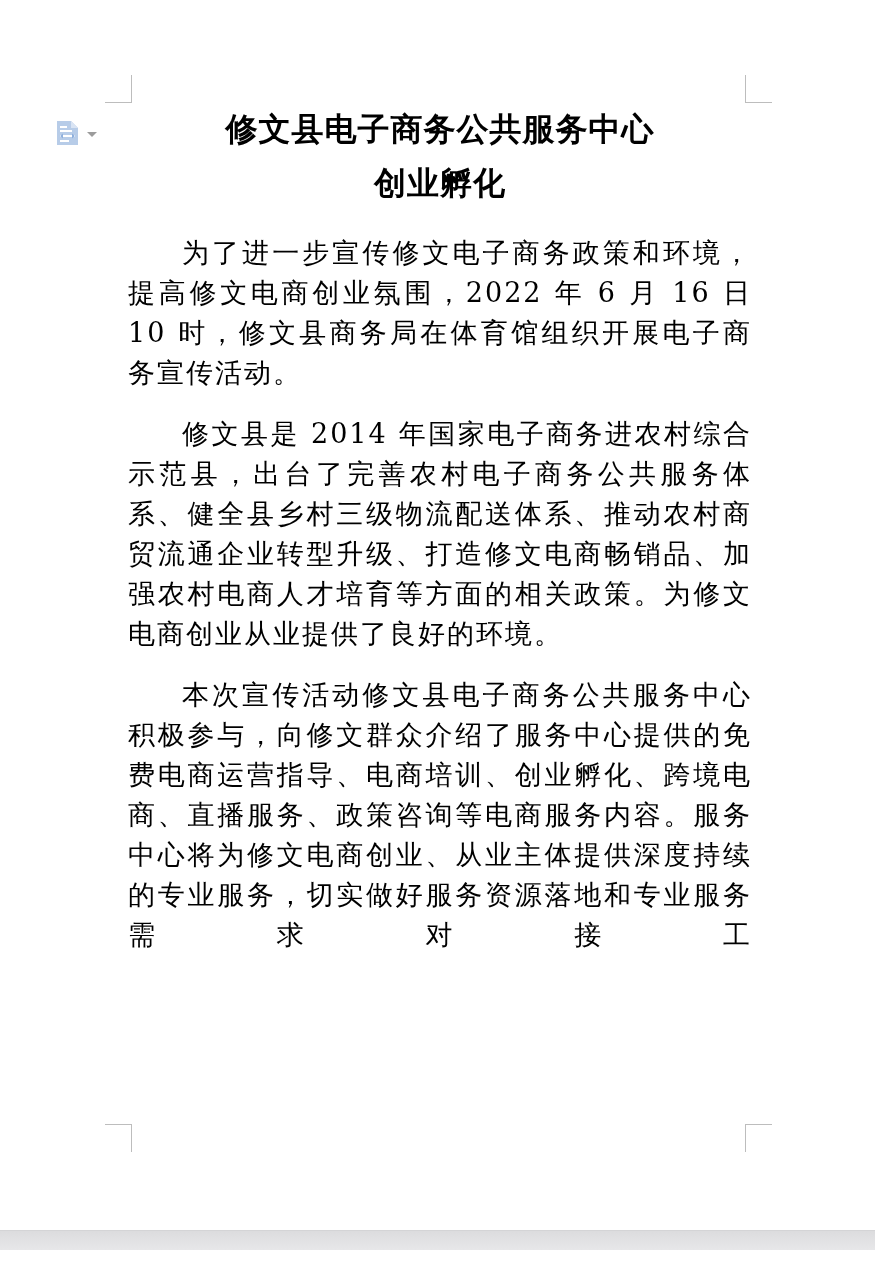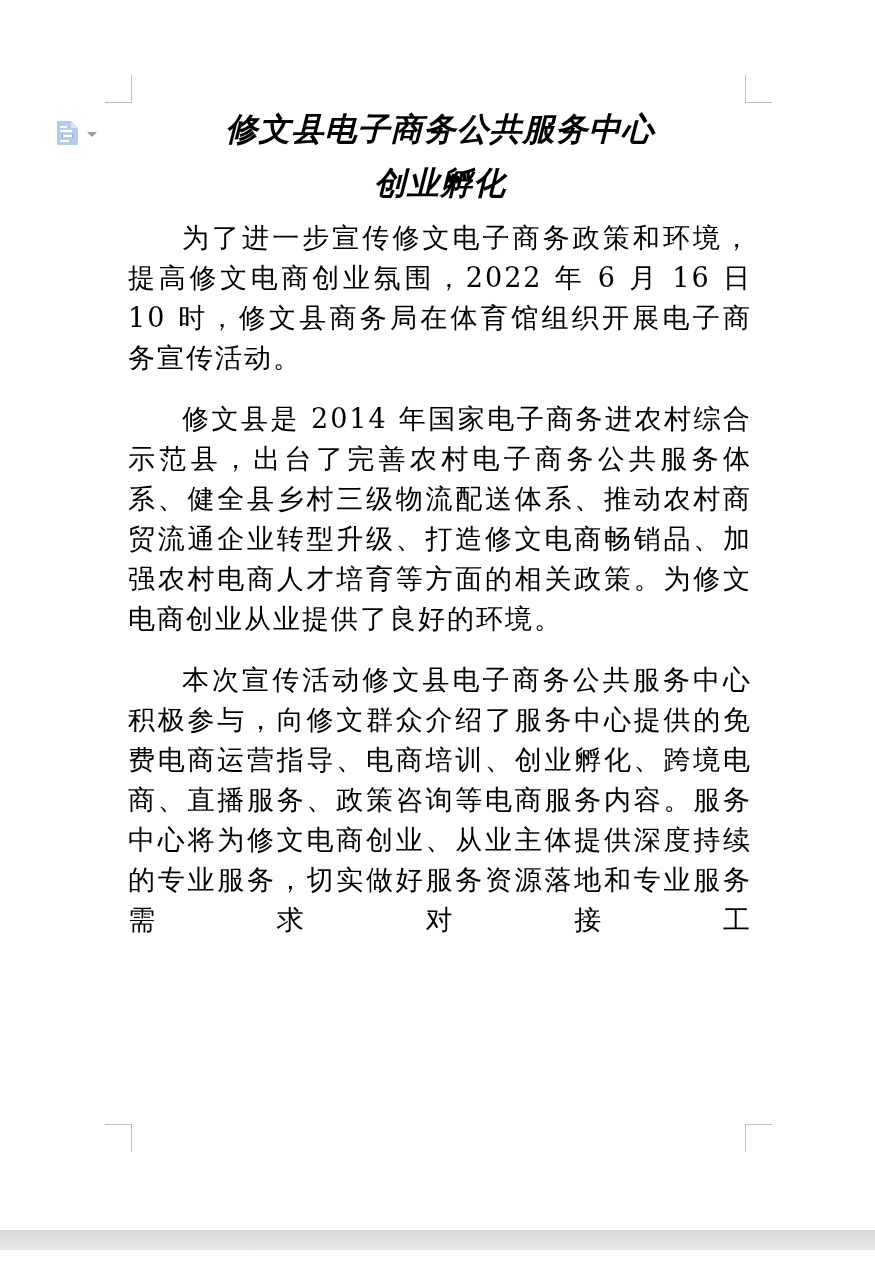--- a/index.html
+++ b/index.html
@@ -61,24 +61,23 @@
     top: 102px;
     width: 624px;
   }
   .doc-title {
     font-size: 32px;
     font-weight: bold;
     line-height: 54px;
     text-align: center;
     letter-spacing: 1px;
     margin: 0;
-    font-style: italic;
   }
   .doc-body {
-    margin-top: 8px;
+    margin-top: 23px;
   }
   .doc-body p {
     margin: 0 0 21px 0;
     font-size: 27px;
     line-height: 40px;
     letter-spacing: 2px;
     text-align: justify;
     text-indent: 2em;
   }
   .doc-body p.cut {

